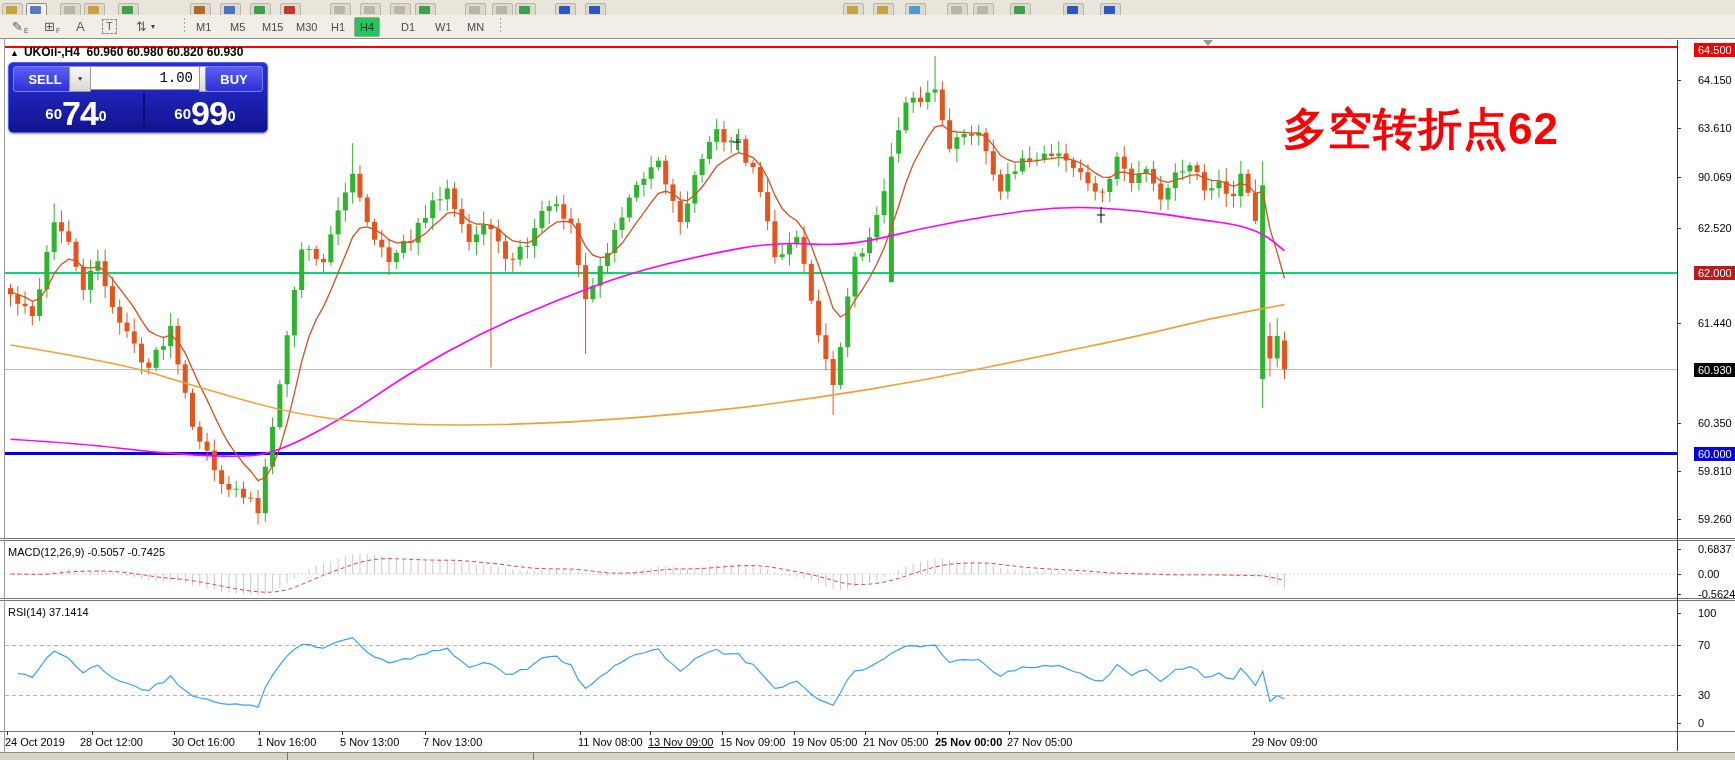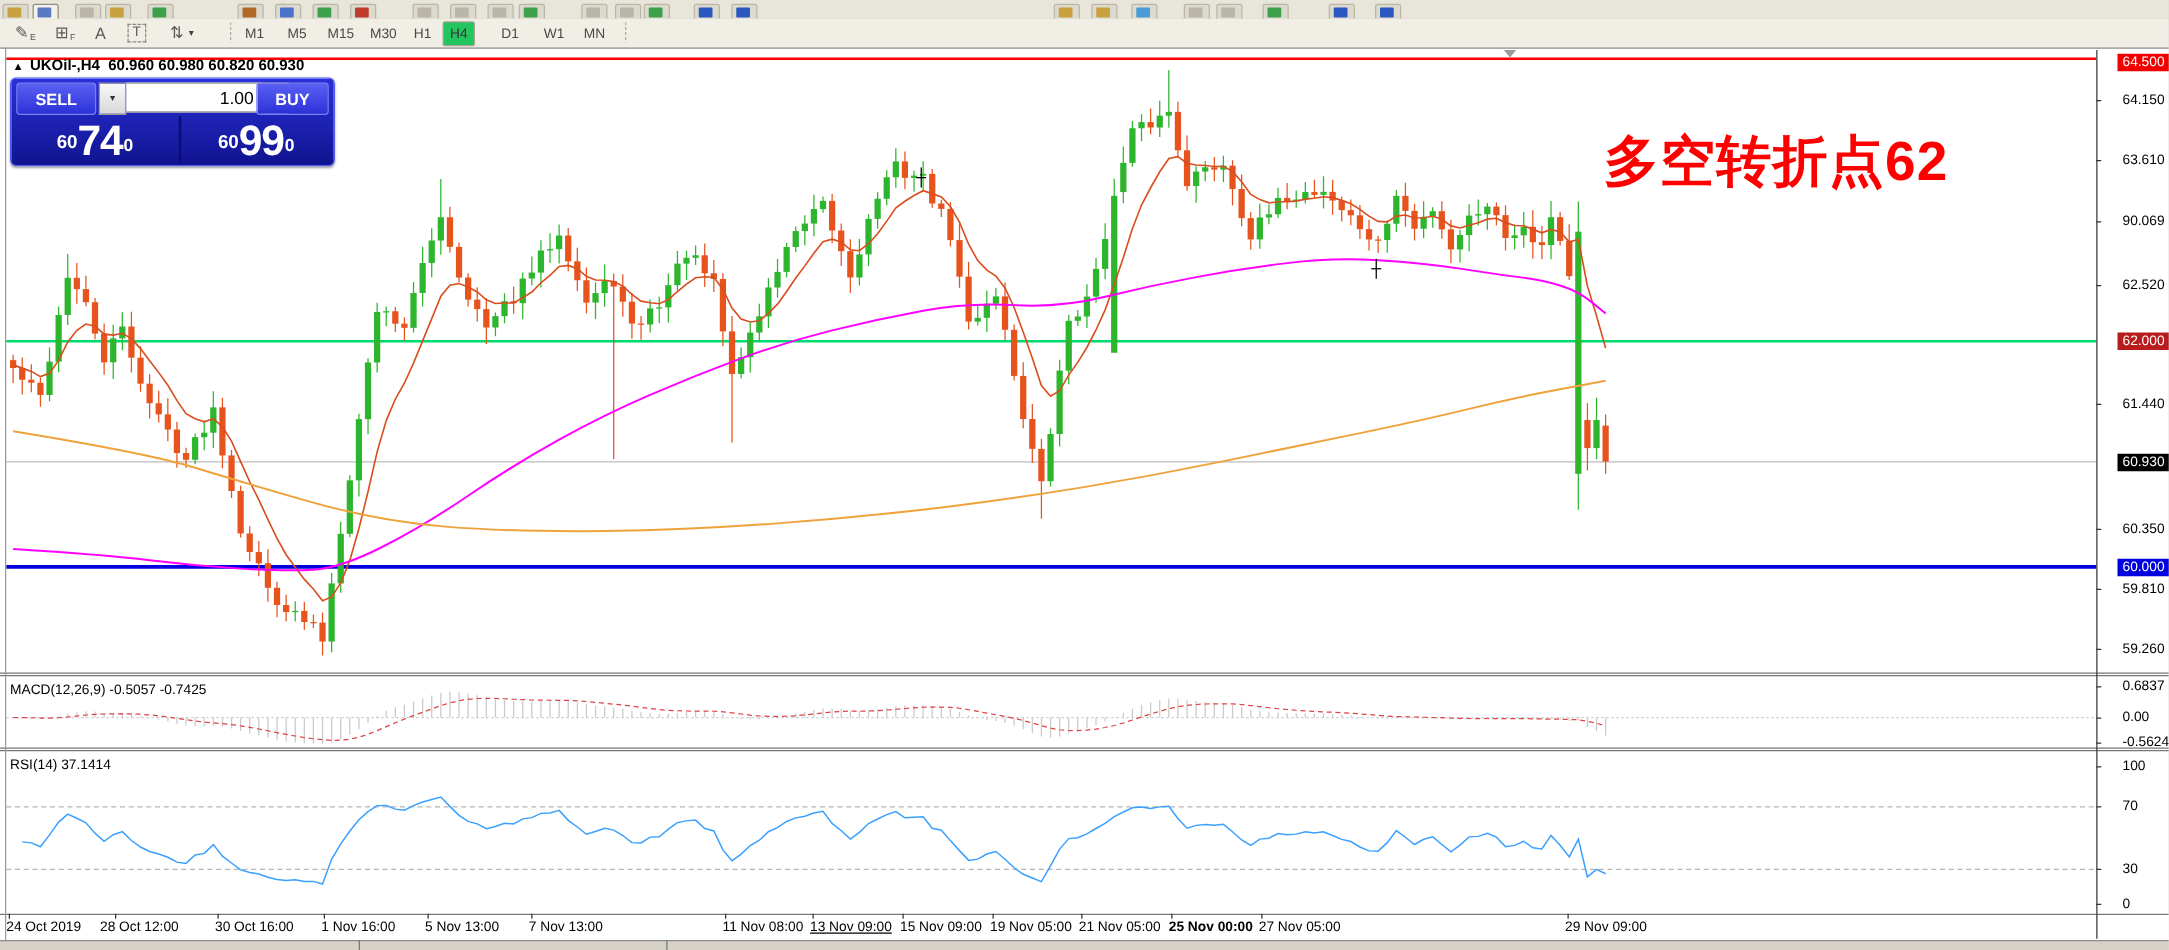--- a/index.html
+++ b/index.html
@@ -756,21 +756,21 @@
 
 <div class="chart-title">
   <span class="tri">▲</span><span>UKOil-,H4</span>&nbsp;&nbsp;<span>60.960 60.980 60.820 60.930</span>
 </div>
 <div class="sub-label" style="top:546px;">MACD(12,26,9) -0.5057 -0.7425</div>
 <div class="sub-label" style="top:606px;">RSI(14) 37.1414</div>
 <div class="annotation">多空转折点62</div>
 
 <div class="trade-panel">
   <div class="tp-btn" style="left:4px;width:62px;">SELL</div>
-  <div class="tp-spin" style="left:70px;">
+  <div class="tp-spin" style="left:60px;font-family:Liberation Mono, monospace;">
     <div class="spin-btn" style="font-size:7px;">▼</div>
     <div class="spin-val">1.00</div>
     <div class="spin-btn" style="font-size:7px;">▲</div>
   </div>
   <div class="tp-btn" style="right:4px;width:56px;">BUY</div>
   <div class="tp-price" style="left:0;width:134px;">
     <span class="sm">60</span>
       <span class="bg">74</span>
       <span class="sp">0</span>
   </div>

